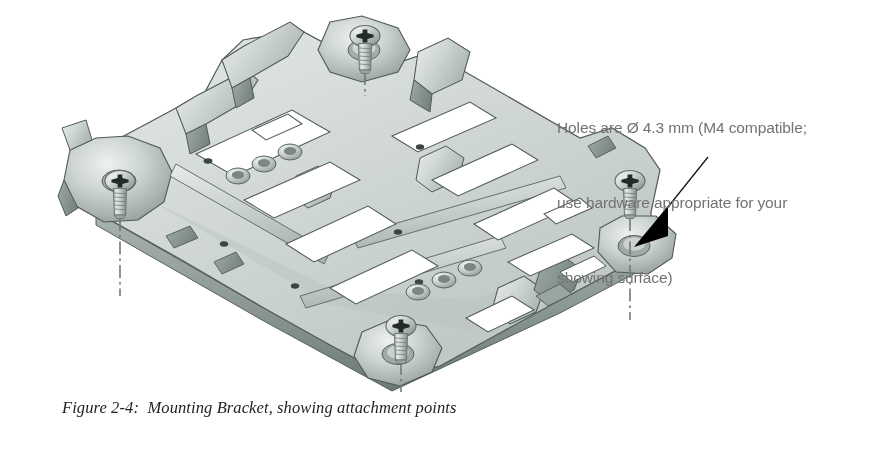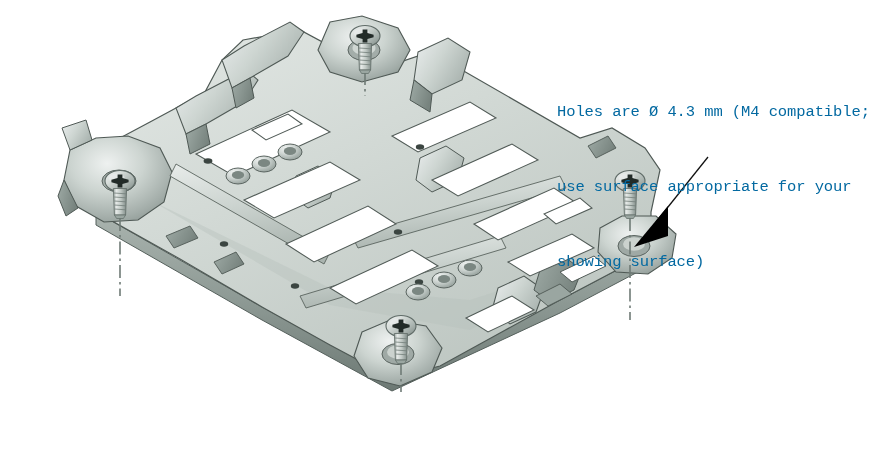--- a/index.html
+++ b/index.html
@@ -29,26 +29,26 @@
     position: absolute;
     left: 0; top: 0;
     width: 887px;
     height: 449px;
   }
 
   
   #callout-note {
     position: absolute;
     left: 557px;
-    top: 50px;
+    top: 65px;
     width: 330px;
-    font-family: Liberation Mono, monospace;
+    font-family: Liberation Sans, sans-serif;
     font-size: 15.5px;
     line-height: 25px;
-    color: #0369a1;
+    color: #737373;
     letter-spacing: -0.1px;
     white-space: pre;
   }
   #callout-note .cl-line { display: block; }
 
   
   #figure-caption {
     position: absolute;
     left: 62px;
     top: 398px;
@@ -302,18 +302,19 @@
     </g>
 
     <g>
       <line x1="708" y1="157" x2="656" y2="222" stroke="#111111" stroke-width="1.25"></line>
       <path d="M 634 247 L 668 206 L 668 236 Z" fill="#000000"></path>
     </g>
   </svg>
 
   <div id="callout-note">
     <span class="cl-line">Holes are Ø 4.3 mm (M4 compatible;</span>
-    <span class="cl-line">use surface appropriate for your</span>
+    <span class="cl-line">use hardware appropriate for your</span>
     <span class="cl-line">showing surface)</span>
   </div>
 
+  <div id="figure-caption">Figure 2-4:  Mounting Bracket, showing attachment points</div>
 
 </div>
 
 </body></html>

